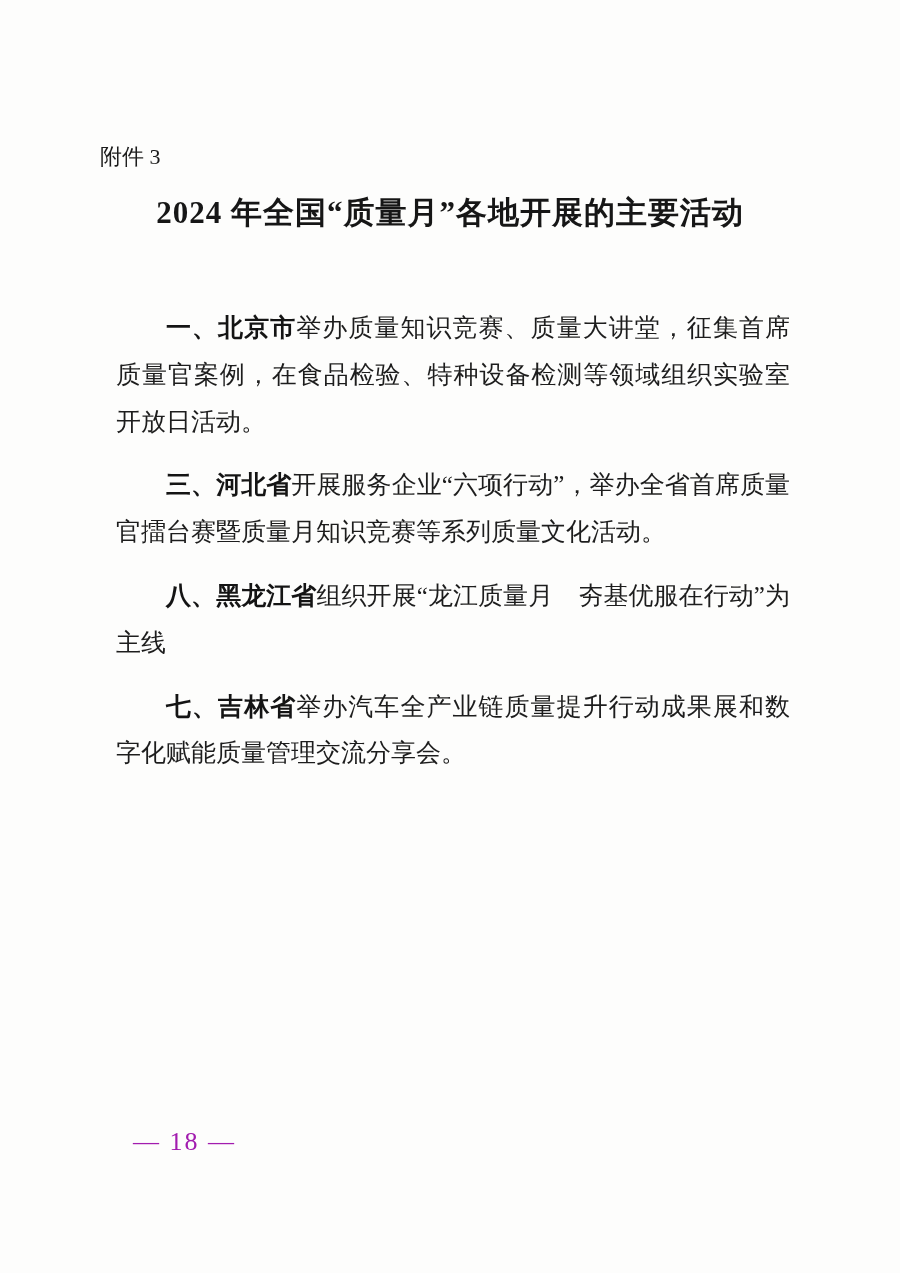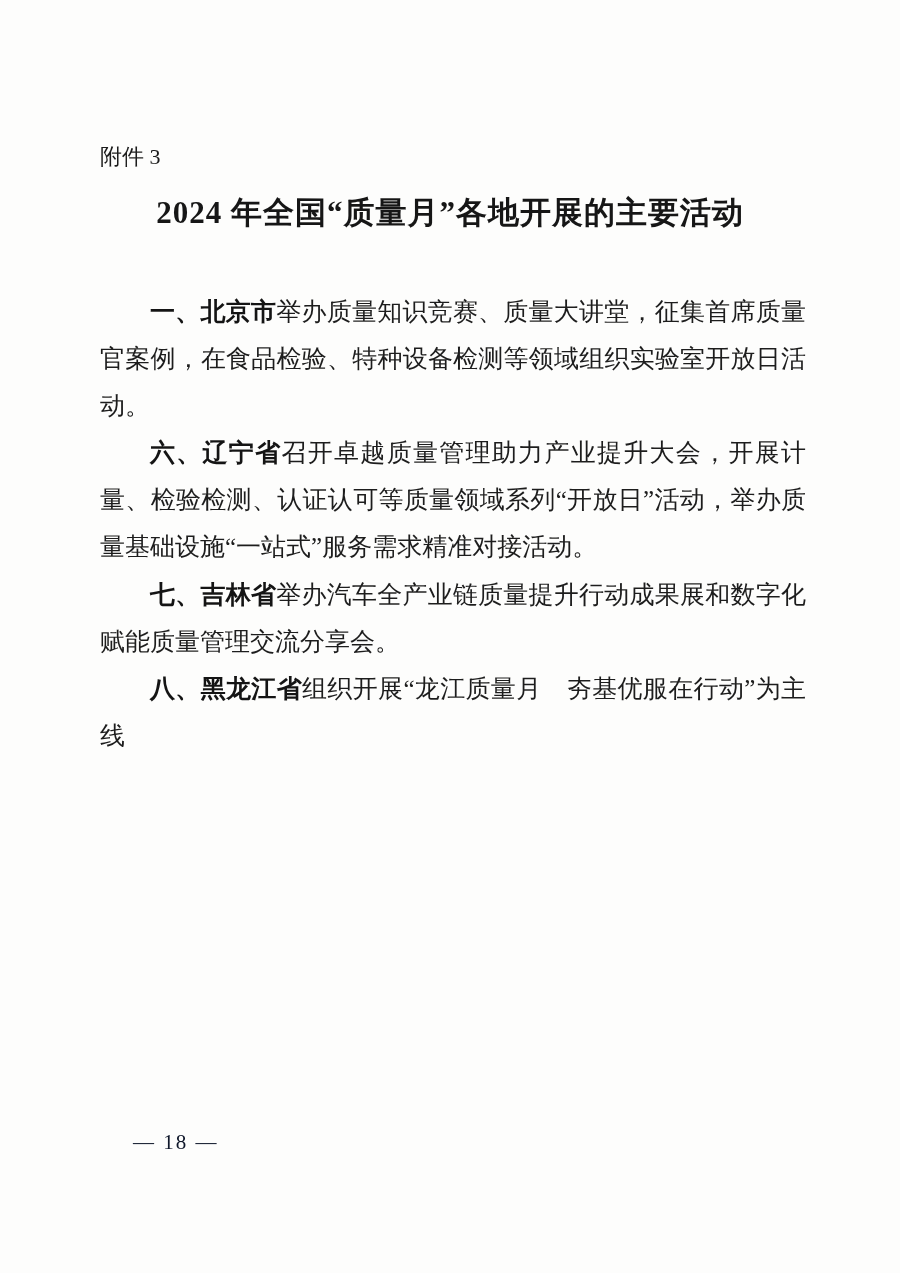--- a/index.html
+++ b/index.html
@@ -42,58 +42,58 @@
     position: absolute;
     left: 100px;
     top: 288px;
     width: 706px;
     font-size: 25px;
     line-height: 46.8px;
     text-align: justify;
     color: #1d1d1d;
   }
   .para {
-    margin: 0;
+    margin: 16px;
     text-indent: 2em;
   }
   .para-lead {
     font-weight: bold;
     font-family: "Liberation Sans", "DejaVu Sans", sans-serif;
     color: #141414;
   }
   .page-footer {
     position: absolute;
     left: 133px;
     top: 1126px;
-    font-size: 21px;
+    font-size: 26px;
     line-height: 32px;
     letter-spacing: 2px;
-    color: #0f172a;
+    color: #a21caf;
   }
 </style>
 </head>
 <body>
 
 <div class="page">
 
   <div class="attachment-label">附件 3</div>
 
   <h1 class="doc-title">2024 年全国“质量月”各地开展的主要活动</h1>
 
   <div class="doc-body">
 
     <p class="para"><span class="para-lead">一、北京市</span><span>举办质量知识竞赛、质量大讲堂，征集首席质量官案例，在食品检验、特种设备检测等领域组织实验室开放日活动。</span></p>
 
 
+    <p class="para"><span class="para-lead">三、河北省</span><span>开展服务企业“六项行动”，举办全省首席质量官擂台赛暨质量月知识竞赛等系列质量文化活动。</span></p>
 
 
 
-    <p class="para"><span class="para-lead">六、辽宁省</span><span>召开卓越质量管理助力产业提升大会，开展计量、检验检测、认证认可等质量领域系列“开放日”活动，举办质量基础设施“一站式”服务需求精准对接活动。</span></p>
+
+    <p class="para"><span class="para-lead">八、黑龙江省</span><span>组织开展“龙江质量月　夯基优服在行动”为主线</span></p>
 
     <p class="para"><span class="para-lead">七、吉林省</span><span>举办汽车全产业链质量提升行动成果展和数字化赋能质量管理交流分享会。</span></p>
-
-    <p class="para"><span class="para-lead">八、黑龙江省</span><span>组织开展“龙江质量月　夯基优服在行动”为主线</span></p>
 
   </div>
 
   <div class="page-footer">— 18 —</div>
 
 </div>
 
 </body></html>

